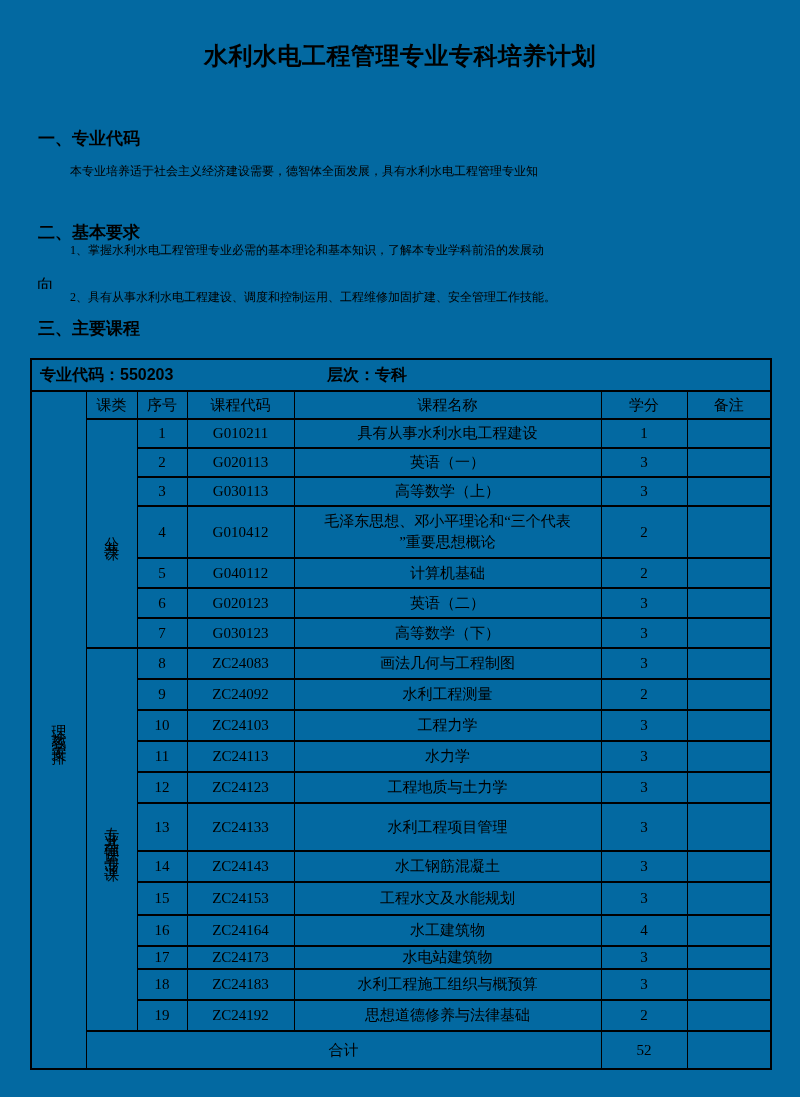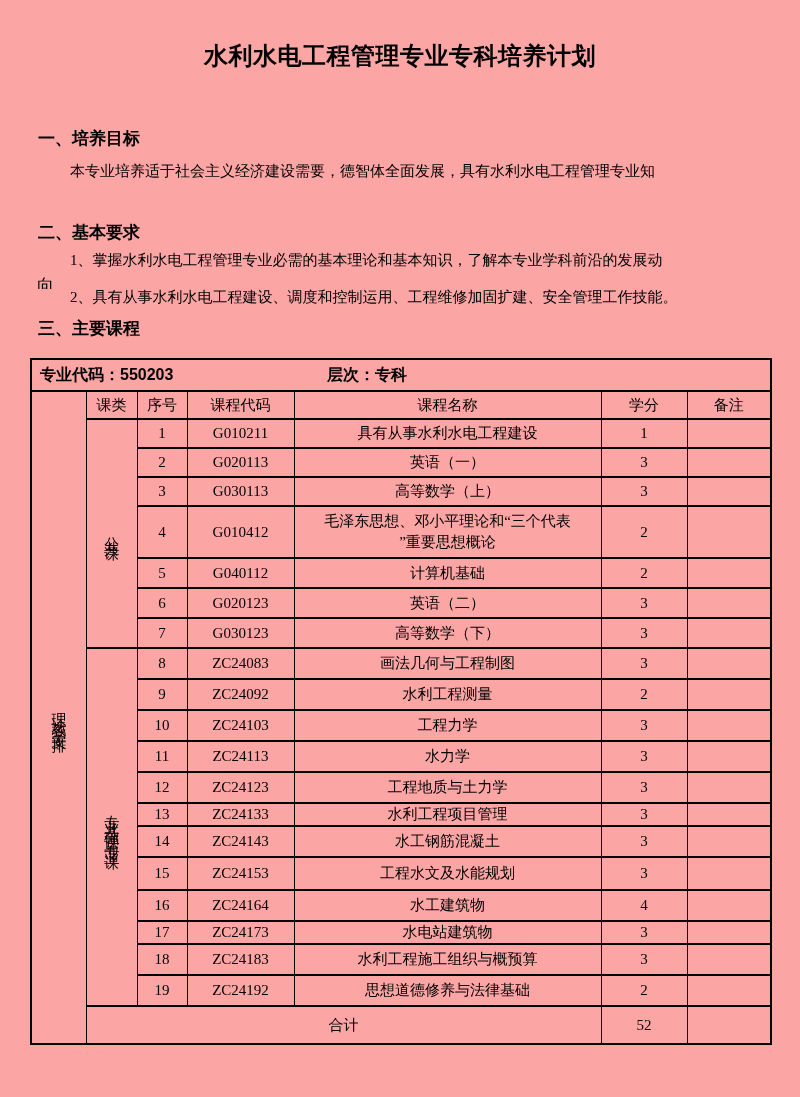--- a/index.html
+++ b/index.html
@@ -1,20 +1,20 @@
 <!DOCTYPE html>
 <html><head>
 <meta charset="utf-8">
 <style>
   html, body { margin: 0; padding: 0; background: #fff; }
   .page {
     position: relative;
     width: 800px;
     height: 1097px;
-    background: #fca5a5;
+    background: #0369a1;
     color: #000;
     font-family: "Liberation Serif", "DejaVu Serif", serif;
     overflow: hidden;
   }
   .doc-title {
     position: absolute;
     top: 40px; left: 0;
     width: 800px;
     text-align: center;
     font-family: "Liberation Sans", "DejaVu Sans", sans-serif;
@@ -26,21 +26,21 @@
   .sec-heading {
     position: absolute;
     left: 38px;
     font-family: "Liberation Sans", "DejaVu Sans", sans-serif;
     font-weight: bold;
     font-size: 17px;
     white-space: nowrap;
   }
   .body-line {
     position: absolute;
-    font-size: 15px;
+    font-size: 12px;
     line-height: 20px;
     white-space: nowrap;
   }
   .clipped-line {
     position: absolute;
     font-size: 17px;
     line-height: 17px;
     height: 12px;
     overflow: hidden;
     white-space: nowrap;
@@ -88,25 +88,25 @@
   }
   td.remarks-cell { }
 </style>
 </head>
 <body>
 
 <div class="page">
 
   <div class="doc-title">水利水电工程管理专业专科培养计划</div>
 
-  <div class="sec-heading" style="top:127px;">一、培养目标</div>
+  <div class="sec-heading" style="top:127px;">一、专业代码</div>
   <div class="body-line" style="top:161px; left:70px;">本专业培养适于社会主义经济建设需要，德智体全面发展，具有水利水电工程管理专业知</div>
 
   <div class="sec-heading" style="top:221px;">二、基本要求</div>
-  <div class="body-line" style="top:250px; left:70px;">1、掌握水利水电工程管理专业必需的基本理论和基本知识，了解本专业学科前沿的发展动</div>
+  <div class="body-line" style="top:240px; left:70px;">1、掌握水利水电工程管理专业必需的基本理论和基本知识，了解本专业学科前沿的发展动</div>
   <div class="clipped-line" style="top:277px; left:37px;">向。</div>
   <div class="body-line" style="top:287px; left:70px;">2、具有从事水利水电工程建设、调度和控制运用、工程维修加固扩建、安全管理工作技能。</div>
 
   <div class="sec-heading" style="top:317px;">三、主要课程</div>
 
   <table class="plan">
     <colgroup>
       <col style="width:55px">
         <col style="width:51px">
         <col style="width:50px">
@@ -213,21 +213,21 @@
       <td>3</td>
       <td class="remarks-cell"></td>
     </tr>
     <tr style="height:31px">
       <td>12</td>
       <td>ZC24123</td>
       <td class="name-cell">工程地质与土力学</td>
       <td>3</td>
       <td class="remarks-cell"></td>
     </tr>
-    <tr style="height:23px">
+    <tr style="height:48px">
       <td>13</td>
       <td>ZC24133</td>
       <td class="name-cell">水利工程项目管理</td>
       <td>3</td>
       <td class="remarks-cell"></td>
     </tr>
     <tr style="height:31px">
       <td>14</td>
       <td>ZC24143</td>
       <td class="name-cell">水工钢筋混凝土</td>

